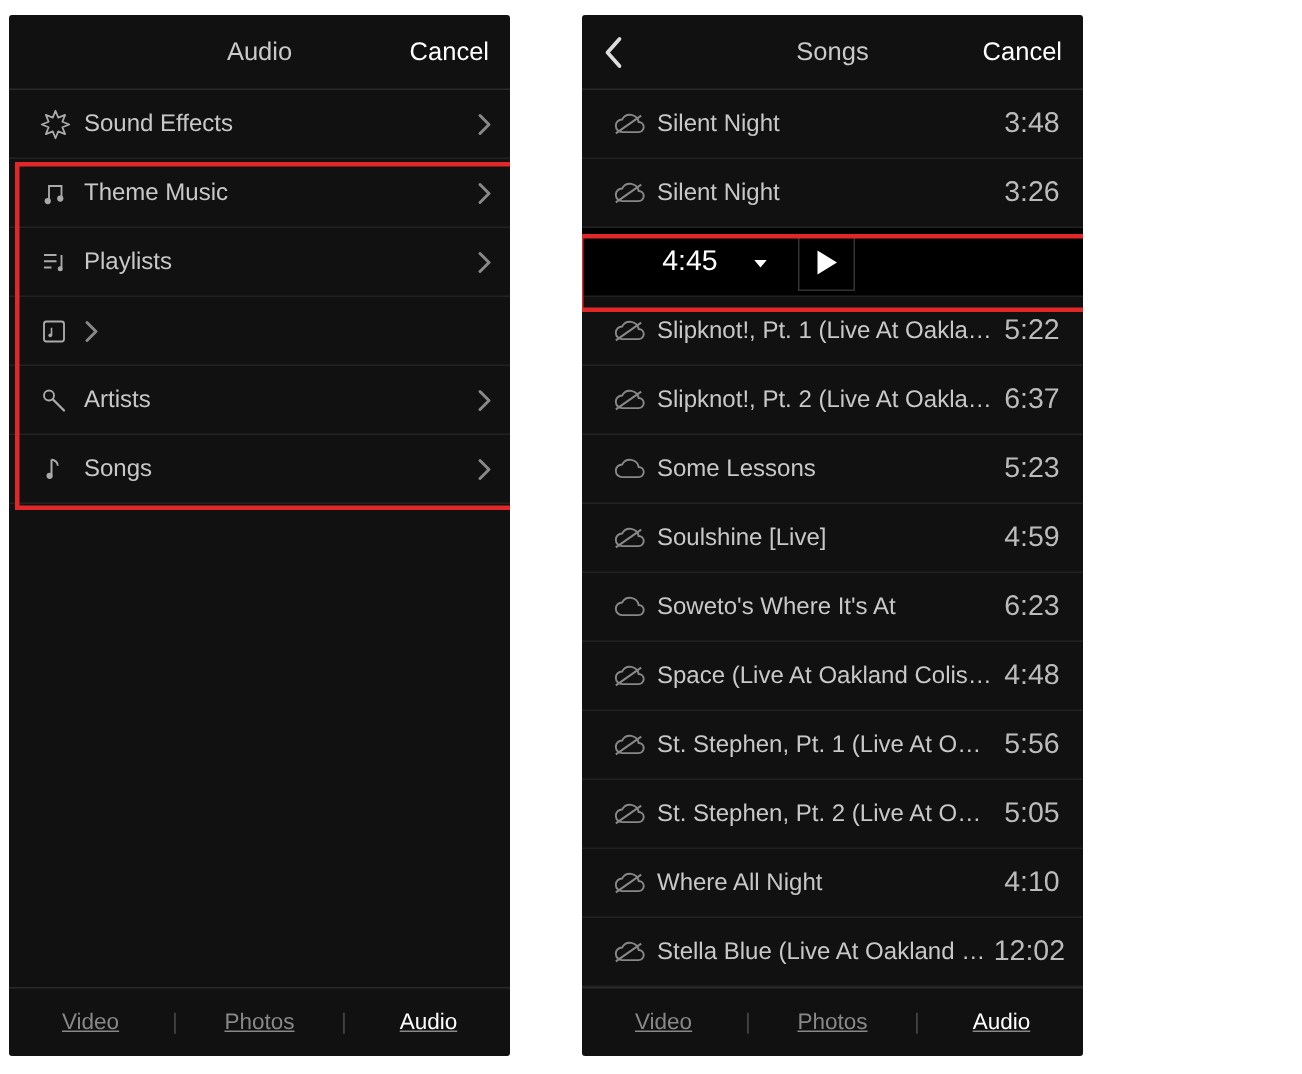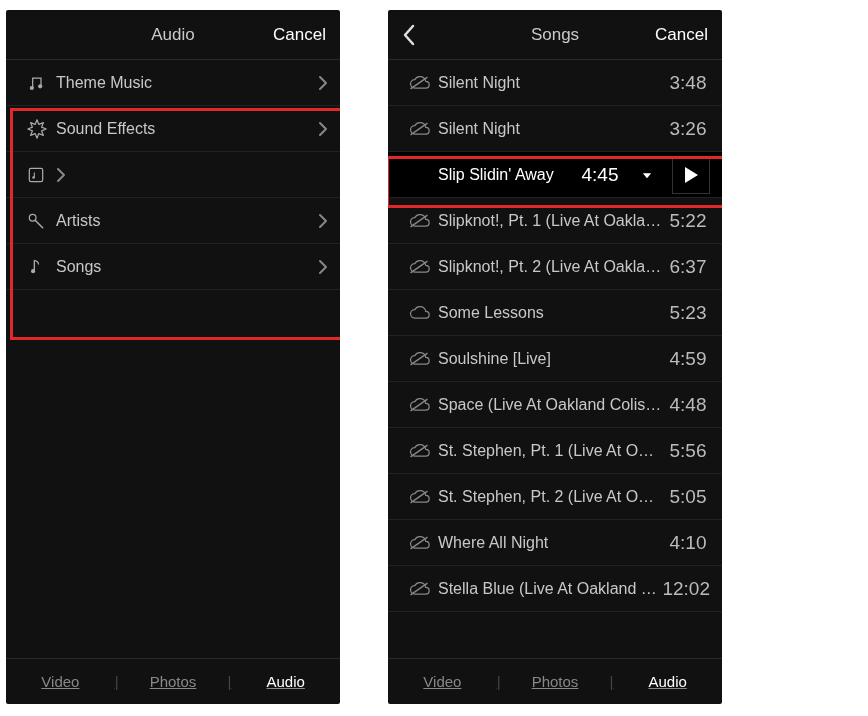--- a/index.html
+++ b/index.html
@@ -88,40 +88,55 @@
 
 <div class="phone">
   <div class="header">
     <div class="left"></div>
     <div class="center">Audio</div>
     <div class="right">Cancel</div>
   </div>
   <div class="list" id="left-list">
       <div class="row">
         <span class="ricon">
+          <svg width="22" height="22" viewBox="0 0 24 24">
+            <path d="M12 2l2 5 5-2-2 5 5 2-5 2 2 5-5-2-2 5-2-5-5 2 2-5-5-2 5-2-2-5 5 2z" stroke="#aaa" stroke-width="1.3" fill="none" stroke-linejoin="round"></path>
+          </svg>
+        </span>
+        <span class="rlabel">Sound Effects</span>
+        <span class="chev">
+          <svg width="10" height="16" viewBox="0 0 10 16">
+            <path d="M2 2 L8 8 L2 14" stroke="#888" stroke-width="2" fill="none" stroke-linecap="round" stroke-linejoin="round"></path>
+          </svg>
+        </span>
+      </div>
+      <div class="row">
+        <span class="ricon">
           <svg width="20" height="20" viewBox="0 0 24 24">
             <path d="M8 18 V6 h10 v10" stroke="#aaa" stroke-width="1.5" fill="none"></path>
             <circle cx="7" cy="18" r="2.5" fill="#aaa"></circle>
             <circle cx="17" cy="16" r="2.5" fill="#aaa"></circle>
           </svg>
         </span>
         <span class="rlabel">Theme Music</span>
         <span class="chev">
           <svg width="10" height="16" viewBox="0 0 10 16">
             <path d="M2 2 L8 8 L2 14" stroke="#888" stroke-width="2" fill="none" stroke-linecap="round" stroke-linejoin="round"></path>
           </svg>
         </span>
       </div>
       <div class="row">
         <span class="ricon">
-          <svg width="22" height="22" viewBox="0 0 24 24">
-            <path d="M12 2l2 5 5-2-2 5 5 2-5 2 2 5-5-2-2 5-2-5-5 2 2-5-5-2 5-2-2-5 5 2z" stroke="#aaa" stroke-width="1.3" fill="none" stroke-linejoin="round"></path>
-          </svg>
-        </span>
-        <span class="rlabel">Sound Effects</span>
+          <svg width="20" height="20" viewBox="0 0 24 24">
+            <path d="M4 6h10M4 11h10M4 16h6" stroke="#aaa" stroke-width="1.6"></path>
+            <path d="M18 6v10" stroke="#aaa" stroke-width="1.5"></path>
+            <circle cx="17" cy="17" r="2" fill="#aaa"></circle>
+          </svg>
+        </span>
+        <span class="rlabel">Playlists</span>
         <span class="chev">
           <svg width="10" height="16" viewBox="0 0 10 16">
             <path d="M2 2 L8 8 L2 14" stroke="#888" stroke-width="2" fill="none" stroke-linecap="round" stroke-linejoin="round"></path>
           </svg>
         </span>
       </div>
       <div class="row">
         <span class="ricon">
           <svg width="20" height="20" viewBox="0 0 24 24">
             <rect x="4" y="4" width="16" height="16" rx="2" stroke="#aaa" stroke-width="1.5" fill="none"></rect>
@@ -201,21 +216,20 @@
           <svg width="22" height="16" viewBox="0 0 26 18">
             <path d="M8 15a5 5 0 0 1 0-10 7 7 0 0 1 13 2 4 4 0 0 1 0 8z" stroke="#888" stroke-width="1.5" fill="none"></path>
             <line x1="3" y1="16" x2="23" y2="2" stroke="#888" stroke-width="1.6"></line>
           </svg>
         </span>
         <span class="rlabel">Silent Night</span>
         <span class="duration">3:26</span>
       </div>
       <div class="row song-selected">
         <span class="ricon"></span>
-        <span class="rlabel">Slip Slidin' Away</span>
         <span class="duration">4:45</span>
         <span class="action-btn">
           <svg width="20" height="20" viewBox="0 0 24 24">
             <path d="M12 4 v12 M12 16 l-5 -6 h10 z" fill="#fff"></path>
           </svg>
         </span>
         <span class="action-btn bordered">
           <svg width="18" height="20" viewBox="0 0 18 20">
             <path d="M3 2 L16 10 L3 18 Z" fill="#fff"></path>
           </svg>
@@ -252,20 +266,29 @@
       </div>
       <div class="row">
         <span class="ricon">
           <svg width="22" height="16" viewBox="0 0 26 18">
             <path d="M8 15a5 5 0 0 1 0-10 7 7 0 0 1 13 2 4 4 0 0 1 0 8z" stroke="#888" stroke-width="1.5" fill="none"></path>
             <line x1="3" y1="16" x2="23" y2="2" stroke="#888" stroke-width="1.6"></line>
           </svg>
         </span>
         <span class="rlabel">Soulshine [Live]</span>
         <span class="duration">4:59</span>
+      </div>
+      <div class="row">
+        <span class="ricon">
+          <svg width="22" height="16" viewBox="0 0 26 18">
+            <path d="M8 15a5 5 0 0 1 0-10 7 7 0 0 1 13 2 4 4 0 0 1 0 8z" stroke="#888" stroke-width="1.5" fill="none"></path>
+          </svg>
+        </span>
+        <span class="rlabel">Soweto's Where It's At</span>
+        <span class="duration">6:23</span>
       </div>
       <div class="row">
         <span class="ricon">
           <svg width="22" height="16" viewBox="0 0 26 18">
             <path d="M8 15a5 5 0 0 1 0-10 7 7 0 0 1 13 2 4 4 0 0 1 0 8z" stroke="#888" stroke-width="1.5" fill="none"></path>
             <line x1="3" y1="16" x2="23" y2="2" stroke="#888" stroke-width="1.6"></line>
           </svg>
         </span>
         <span class="rlabel">Space (Live At Oakland Coliseum Stadium)</span>
         <span class="duration">4:48</span>

